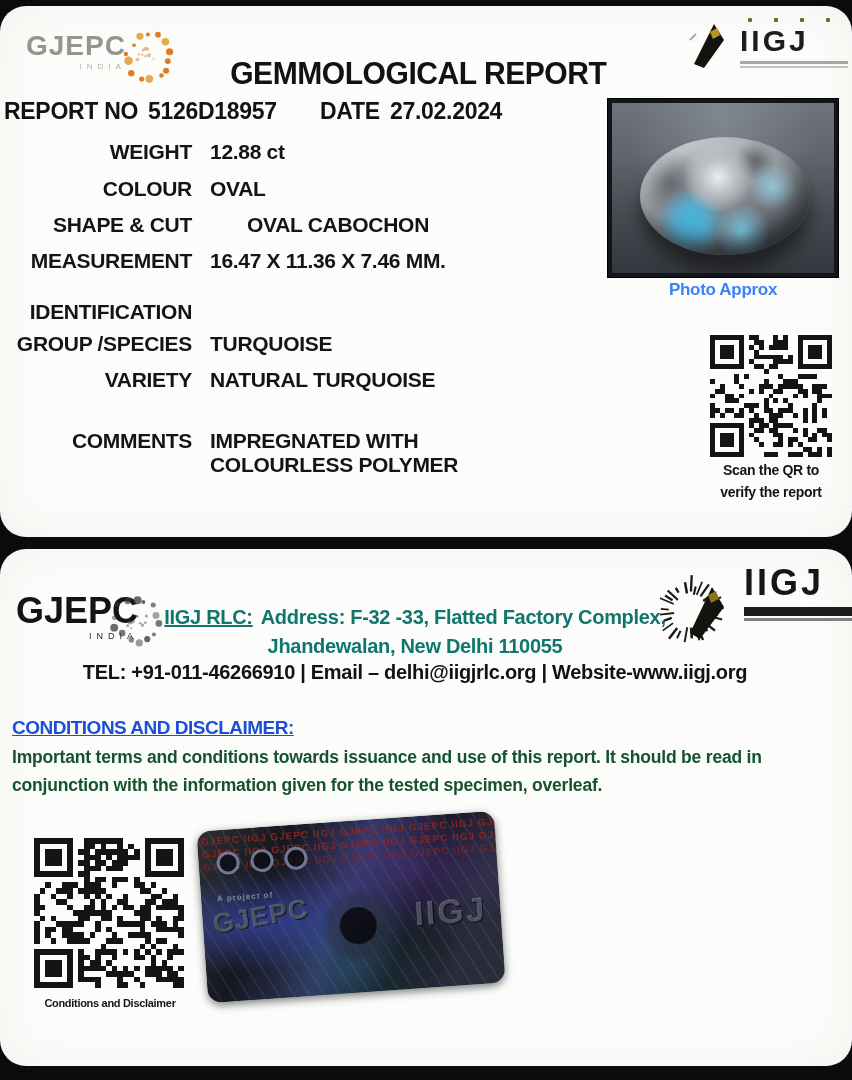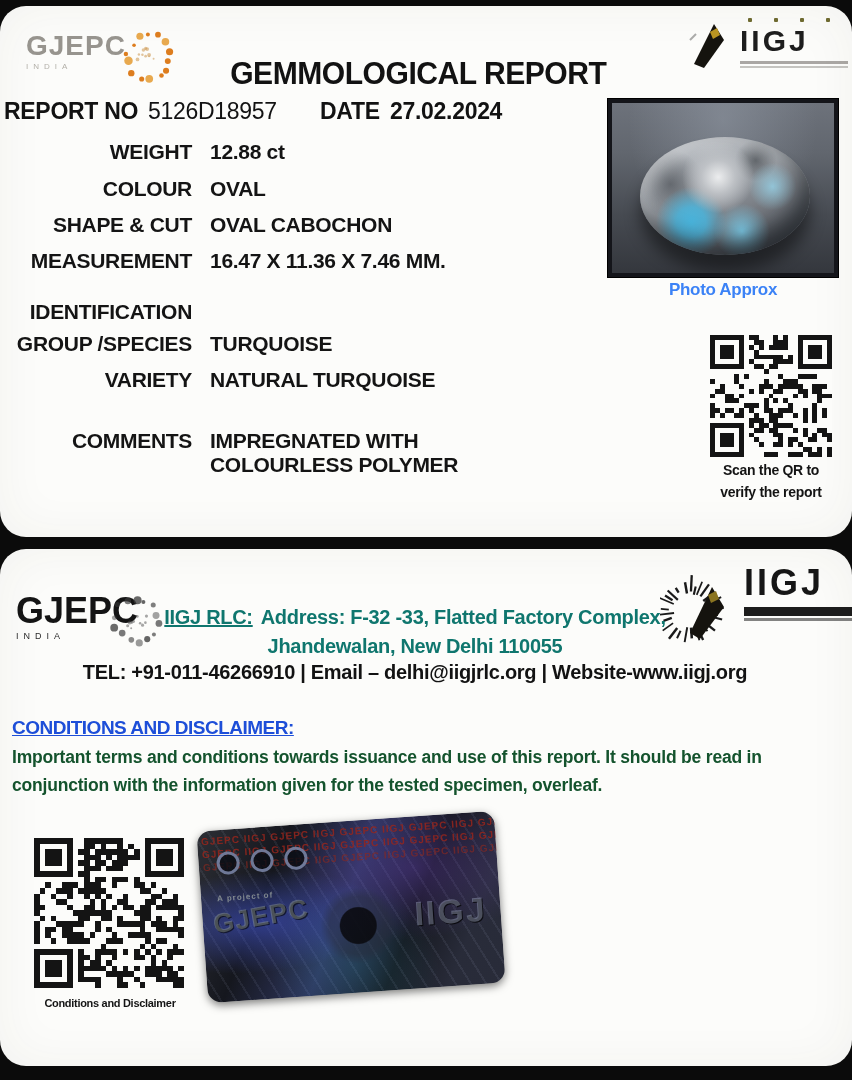--- a/index.html
+++ b/index.html
@@ -13,21 +13,21 @@
   .card {
     position:absolute; left:0; width:852px;
     background:#fcfcfa; border-radius:26px;
     box-shadow: inset 0 0 50px rgba(60,55,45,0.05);
   }
   #report-card { top:6px; height:531px; }
   #footer-card { top:549px; height:517px; }
 
   
   .gjepc-text { font-weight:700; line-height:1; }
-  .gjepc-india { font-size:8px; letter-spacing:5px; line-height:1; margin-top:3px; }
+  .gjepc-india { font-size:8px; letter-spacing:5px; text-align:right; line-height:1; margin-top:3px; }
   .logo-abs { position:absolute; }
 
   #rc-gjepc { left:26px; top:26px; }
   #rc-gjepc .gjepc-text { font-size:28px; color:#97948e; letter-spacing:1px; }
   #rc-gjepc .gjepc-india { color:#b3b0a9; }
 
   #rc-iigj { left:688px; top:12px; }
   #rc-iigj .iigj-word { font-size:30px; font-weight:800; color:#1d1d1d; letter-spacing:3px; line-height:1; }
   .iigj-dots { display:flex; gap:22px; margin:0 0 4px 8px; }
   .iigj-dots i { width:4px; height:4px; background:#6e6a30; border-radius:1px; }
@@ -43,21 +43,21 @@
   #fc-iigj .heavy-bar { height:9px; background:#1c1c1c; margin-top:6px; }
   #fc-iigj .micro-bar { height:3px; background:rgba(30,30,30,0.55); margin-top:2px; }
 
   
   #report-title {
     position:absolute; top:50px; left:50%; transform:translateX(-52%) scaleX(0.97);
     font-size:31px; font-weight:800; letter-spacing:-0.5px; white-space:nowrap; color:#121212;
   }
   .rline { position:absolute; top:92px; font-size:23px; font-weight:700; white-space:nowrap; color:#121212; }
   #report-no-label { left:4px; }
-  #report-no-value { left:148px; font-weight:400; }
+  #report-no-value { left:148px; font-weight:700; }
   #date-label      { left:320px; }
   #date-value      { left:390px; }
 
   .spec-row { position:absolute; display:flex; align-items:flex-start; font-size:21px; font-weight:700; color:#141414; }
   .spec-label { width:192px; text-align:right; flex:0 0 192px; }
   .spec-value { margin-left:18px; max-width:345px; line-height:1.15; }
 
   
   #gem-photo-frame {
     position:absolute; left:607px; top:92px; width:232px; height:180px;
@@ -192,21 +192,21 @@
     <span class="rline" id="date-value">27.02.2024</span>
 
     <div class="spec-row" style="top:134px;">
       <span class="spec-label">WEIGHT</span>
       <span class="spec-value">12.88 ct</span>
     </div>
     <div class="spec-row" style="top:171px;justify-content:space-between;">
       <span class="spec-label">COLOUR</span>
       <span class="spec-value">OVAL</span>
     </div>
-    <div class="spec-row" style="top:207px;">
+    <div class="spec-row" style="top:207px;gap:37px;">
       <span class="spec-label">SHAPE &amp; CUT</span>
       <span class="spec-value">OVAL CABOCHON</span>
     </div>
     <div class="spec-row" style="top:243px;">
       <span class="spec-label">MEASUREMENT</span>
       <span class="spec-value">16.47 X 11.36 X 7.46 MM.</span>
     </div>
 
     <div class="spec-row" style="top:294px;">
       <span class="spec-label">IDENTIFICATION</span>

